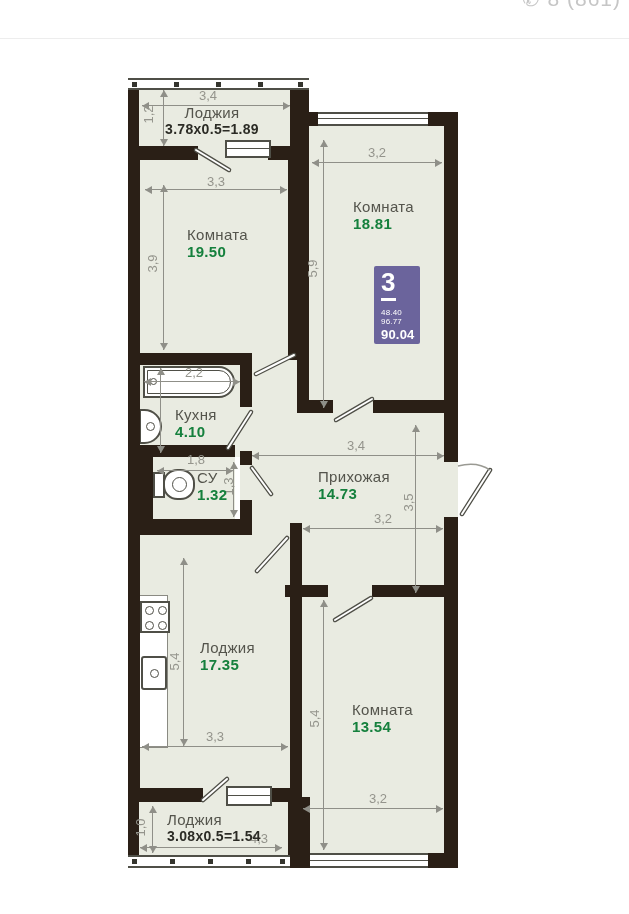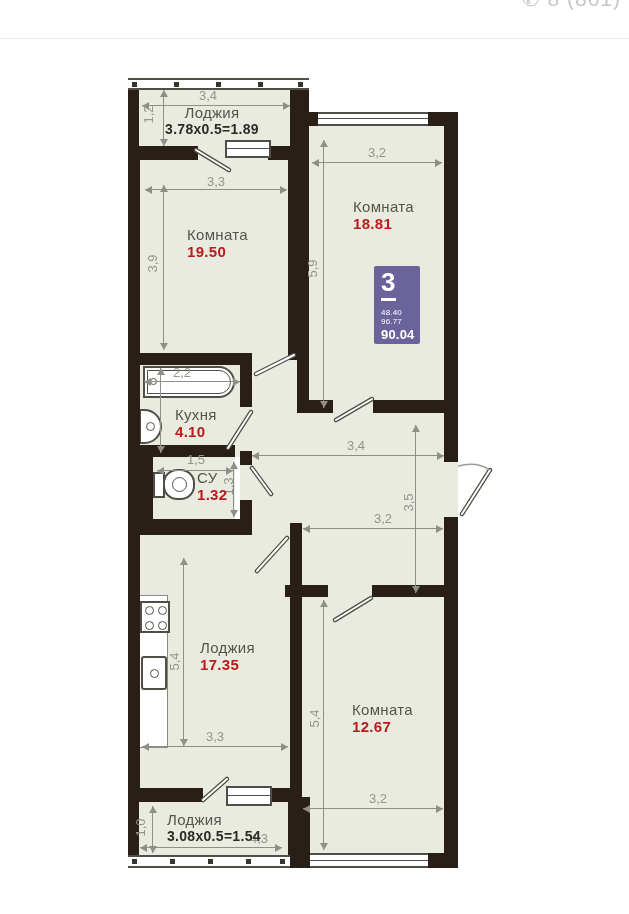--- a/index.html
+++ b/index.html
@@ -26,21 +26,21 @@
   .dv:before,.dv:after{content:"";position:absolute;width:0;height:0;left:-4.5px;
     border-left:4px solid transparent;border-right:4px solid transparent;}
   .dv:before{top:0;border-bottom:7px solid #8f8f88;}
   .dv:after{bottom:0;border-top:7px solid #8f8f88;}
   .dimlab{position:absolute;font-size:13px;color:#94948c;z-index:50;white-space:nowrap;}
   .dimlab.c{transform:translateX(-50%);}
   .dimlab.v{width:24px;text-align:center;transform:rotate(-90deg);}
   
   .rlabel{position:absolute;z-index:50;color:#54544c;font-size:15px;line-height:17px;
           letter-spacing:.3px;white-space:nowrap;}
-  .rlabel .ra{font-weight:bold;color:#b91c1c;}
+  .rlabel .ra{font-weight:bold;color:#15803d;}
   .rlabel.center{transform:translateX(-50%);text-align:center;}
   .rlabel .rf{font-weight:bold;color:#2b2b25;font-size:14px;}
   
   .badge{position:absolute;left:374px;top:266px;width:46px;height:78px;background:#6b649c;
          color:#fff;z-index:50;padding:4px 0 0 7px;box-sizing:border-box;border-radius:2px;}
   .badge .n{font-size:26px;font-weight:bold;line-height:25px;}
   .badge .u{width:15px;height:3px;background:#fff;margin:3px 0 7px;}
   .badge .s{font-size:8px;line-height:9px;letter-spacing:.2px;}
   .badge .t{font-size:13px;font-weight:bold;margin-top:1px;letter-spacing:.2px;}
   
@@ -219,22 +219,22 @@
   <div class="dv" style="left:183px;top:558px;height:188px"></div>
   <div class="dv" style="left:323px;top:600px;height:250px"></div>
   <div class="dv" style="left:152px;top:806px;height:47px"></div>
 
   <div class="dimlab c" style="left:208px;top:88px">3,4</div>
   <div class="dimlab v" style="left:136px;top:107px">1,2</div>
   <div class="dimlab c" style="left:216px;top:174px">3,3</div>
   <div class="dimlab v" style="left:140px;top:256px">3,9</div>
   <div class="dimlab c" style="left:377px;top:145px">3,2</div>
   <div class="dimlab v" style="left:300px;top:261px">5,9</div>
-  <div class="dimlab c" style="left:182px;top:365px">2,2</div>
-  <div class="dimlab c" style="left:196px;top:452px">1,5</div>
+  <div class="dimlab c" style="left:194px;top:365px">2,2</div>
+  <div class="dimlab c" style="left:196px;top:452px">1,8</div>
   <div class="dimlab v" style="left:216px;top:479px">1,3</div>
   <div class="dimlab c" style="left:356px;top:438px">3,4</div>
   <div class="dimlab c" style="left:383px;top:511px">3,2</div>
   <div class="dimlab v" style="left:396px;top:495px">3,5</div>
   <div class="dimlab c" style="left:215px;top:729px">3,3</div>
   <div class="dimlab v" style="left:162px;top:654px">5,4</div>
   <div class="dimlab c" style="left:378px;top:791px">3,2</div>
   <div class="dimlab v" style="left:302px;top:711px">5,4</div>
   <div class="dimlab" style="left:250px;top:831px">4,3</div>
   <div class="dimlab v" style="left:128px;top:820px">1,0</div>
@@ -252,27 +252,31 @@
     <div class="ra">18.81</div>
   </div>
   <div class="rlabel" style="left:175px;top:406px">
     <div>Кухня</div>
     <div class="ra">4.10</div>
   </div>
   <div class="rlabel" style="left:197px;top:469px">
     <div>СУ</div>
     <div class="ra">1.32</div>
   </div>
+  <div class="rlabel" style="left:318px;top:468px">
+    <div>Прихожая</div>
+    <div class="ra">14.73</div>
+  </div>
   <div class="rlabel" style="left:200px;top:639px">
     <div>Лоджия</div>
     <div class="ra">17.35</div>
   </div>
   <div class="rlabel" style="left:352px;top:701px">
     <div>Комната</div>
-    <div class="ra">12.67</div>
+    <div class="ra">13.54</div>
   </div>
   <div class="rlabel" style="left:167px;top:811px">
     <div>Лоджия</div>
     <div class="rf">3.08x0.5=1.54</div>
   </div>
 
   <div class="badge">
     <div class="n">3</div>
     <div class="u"></div>
     <div class="s">48.40</div>

